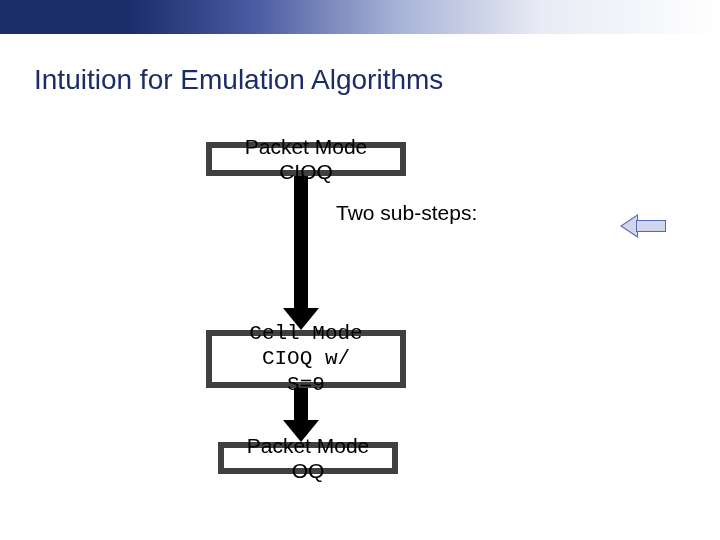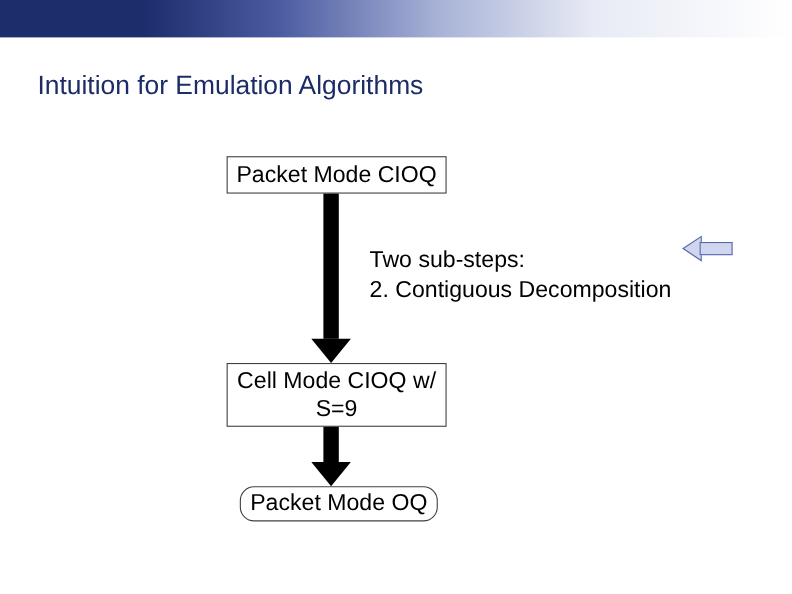--- a/index.html
+++ b/index.html
@@ -17,49 +17,48 @@
     position: absolute;
     top: 0; left: 0;
     width: 720px;
     height: 34px;
     background: linear-gradient(90deg, #1b2d6b 0%, #1b2d6b 18%, #4a5aa0 35%, #a6b1d6 55%, #e8ebf5 75%, #ffffff 100%);
   }
   .title {
     position: absolute;
     left: 34px;
     top: 64px;
-    font-size: 24px;
+    font-size: 28px;
     color: #1c2c66;
     font-weight: 400;
   }
   .box {
     position: absolute;
-    border: 1px solid #404040;
+    border: 6px solid #404040;
     background: #fff;
     text-align: center;
     font-size: 21px;
     color: #000;
     display: flex;
     flex-direction: column;
     align-items: center;
     justify-content: center;
     line-height: 1.2;
     padding: 4px 6px;
   }
   .box1 { left: 206px; top: 142px; width: 200px; height: 34px; }
-  .box2 { left: 206px; top: 330px; width: 200px; height: 58px; }
-  .box3 { left: 218px; top: 442px; width: 180px; height: 32px; border-radius: 13px; }
+  .box2 { left: 206px; top: 330px; width: 200px; height: 58px; font-family: Liberation Mono, monospace; }
+  .box3 { left: 218px; top: 442px; width: 180px; height: 32px; }
   .substeps {
     position: absolute;
     left: 336px;
     top: 200px;
     font-size: 21px;
     color: #000;
     line-height: 1.28;
-    margin-top: 24px;
   }
   .arrow-down {
     position: absolute;
     width: 14px;
     background: #000;
   }
   .arrow-down::after {
     content: "";
     position: absolute;
     bottom: -22px;
@@ -115,21 +114,20 @@
 <div class="title">Intuition for Emulation Algorithms</div>
 
 <div class="box box1">
   <span>Packet Mode CIOQ</span>
 </div>
 
 <div class="arrow-down arrow1"></div>
 
 <div class="substeps">
   <div>Two sub-steps:</div>
-  <div>2. Contiguous Decomposition</div>
 </div>
 
 <div class="left-arrow">
   <div class="head"></div>
   <div class="head-inner"></div>
   <div class="shaft"></div>
 </div>
 
 <div class="box box2">
   <span>Cell Mode CIOQ w/</span>

